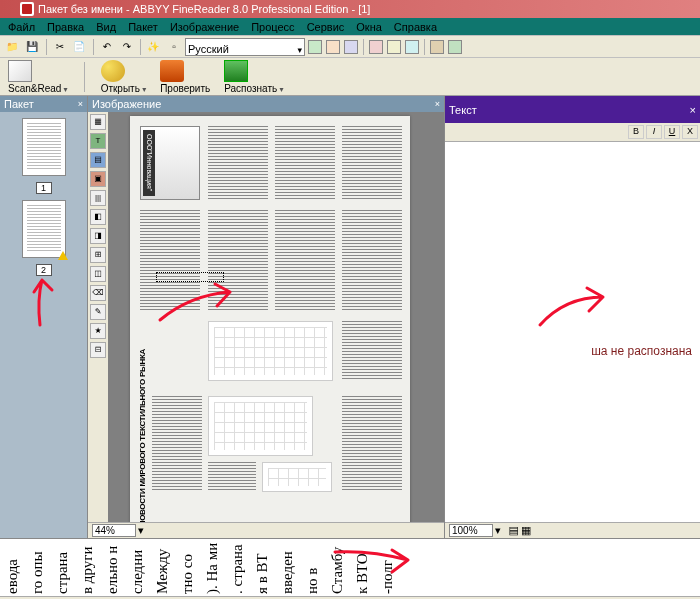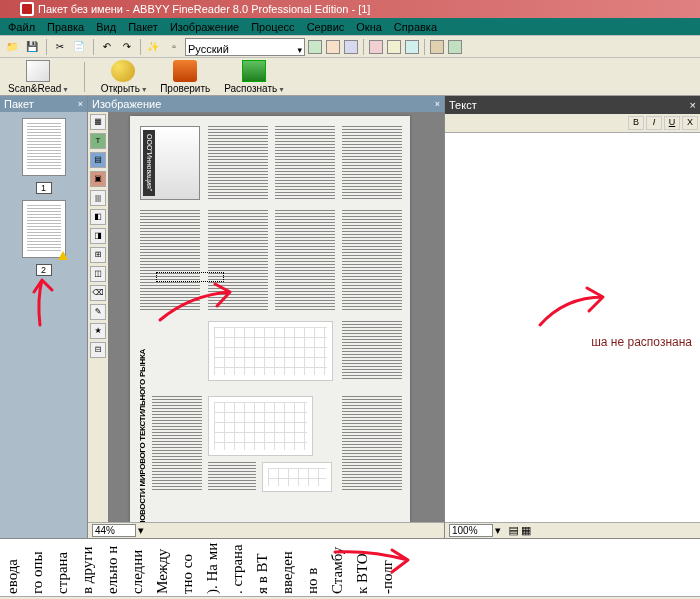--- a/index.html
+++ b/index.html
@@ -10,21 +10,21 @@
 .menubar{height:18px;background:#0f766e;display:flex;align-items:center;padding:0 2px;border-bottom:1px solid #c0c0c0}
 .menubar span{padding:0 6px;cursor:default}
 .toolbar1{height:22px;background:#ece9d8;display:flex;align-items:center;padding:0 4px;border-bottom:1px solid #c0c0c0;gap:2px}
 .tbtn{width:18px;height:18px;border:1px solid transparent;display:flex;align-items:center;justify-content:center;font-size:10px}
 .sep{width:1px;height:16px;background:#b0b0b0;margin:0 2px}
 .lang{width:120px;height:18px;border:1px solid #888;background:#fff;padding:0 2px;display:flex;align-items:flex-end;justify-content:space-between}
 .lang:after{content:"▾";font-size:9px}
 .sqbtn{width:14px;height:14px;border:1px solid #888;margin:0 1px}
 .c1{background:#c8e8c8}.c2{background:#f8e0c8}.c3{background:#d8d8f0}.c4{background:#f0d0d0}.c5{background:#f0f0d0}.c6{background:#d0f0f0}
 .toolbar2{height:38px;background:#ece9d8;display:flex;align-items:center;padding:2px 8px;gap:14px;border-bottom:1px solid #a0a0a0}
-.bigbtn{display:flex;flex-direction:column;align-items:center;gap:1px;cursor:default}
+.bigbtn{display:flex;flex-direction:column;gap:1px;cursor:default}
 .bigbtn .bicon{width:24px;height:22px;position:relative}
 .bigbtn .lbl{font-size:10px}
 .drop:after{content:" ▾";font-size:8px;color:#555}
 .ic-scan{background:linear-gradient(135deg,#fff,#ddd);border:1px solid #888}
 .ic-open{background:radial-gradient(circle at 30% 30%,#f8e060,#d0a020);border-radius:50%}
 .ic-recog{background:linear-gradient(#60c060,#208020);border:1px solid #0a0}
 .ic-check{background:linear-gradient(#f08030,#c04000);border-radius:3px}
 .ic-save{background:linear-gradient(#5080f0,#2040a0);border-radius:3px}
 .content{display:flex;height:442px}
 .panel-hdr{height:16px;background:#7a96ac;color:#fff;font-size:10px;padding:0 4px;display:flex;align-items:center;justify-content:space-between}
@@ -44,21 +44,21 @@
 .doc .col{position:absolute;background:repeating-linear-gradient(#888 0 1px,transparent 1px 3px)}
 .ad{position:absolute;left:10px;top:10px;width:60px;height:74px;background:linear-gradient(#fff,#ddd);border:1px solid #888}
 .ad .v{position:absolute;left:2px;top:3px;bottom:3px;width:12px;background:#333;color:#fff;writing-mode:vertical-rl;font-size:7px;text-align:center;display:flex;align-items:center;justify-content:center}
 .chart{position:absolute;background:#fff;border:1px solid #ccc}
 .chart:before{content:"";position:absolute;inset:5px;background:repeating-linear-gradient(90deg,#ddd 0 1px,transparent 1px 10px),repeating-linear-gradient(#ddd 0 1px,transparent 1px 10px)}
 .vtext{position:absolute;left:8px;bottom:10px;writing-mode:vertical-rl;transform:rotate(180deg);font-weight:bold;font-size:8px;letter-spacing:-0.3px}
 .sel{position:absolute;left:26px;top:156px;width:68px;height:10px;border:1px dotted #000}
 .zoom-bar{height:16px;background:#ece9d8;border-top:1px solid #aaa;display:flex;align-items:center;padding:0 4px;gap:2px;font-size:10px}
 .zoom-bar input{width:44px;height:13px;border:1px solid #888;font-size:10px;padding:0 2px}
 .txt-panel{flex:1;display:flex;flex-direction:column}
-.txt-hdr{height:18px;background:#404040;color:#fff;font-size:10px;padding:0 4px;display:flex;align-items:center;justify-content:space-between}
+.txt-hdr{height:27px;background:#4c1d95;color:#fff;font-size:10px;padding:0 4px;display:flex;align-items:center;justify-content:space-between}
 .txt-tools{width:100%;display:flex;justify-content:flex-end;background:#ece9d8;padding:2px;gap:2px;border-bottom:1px solid #aaa}
 .txt-tools .t{width:16px;height:14px;border:1px solid #ccc;font-size:9px;text-align:center}
 .txt-body{flex:1;background:#fff;position:relative}
 .notrec{position:absolute;right:8px;top:202px;color:#7f1d1d;font-size:12px}
 .bottom-strip{height:58px;background:#fff;border-top:1px solid #888;display:flex;overflow:hidden}
 .bottom-strip span{writing-mode:vertical-rl;transform:rotate(180deg);font-size:15px;padding:2px 0;margin:0 4px;font-family:"Times New Roman",serif;white-space:nowrap}
 .status{height:17px;background:#ece9d8;border-top:1px solid #aaa;display:flex;align-items:center;padding:0 4px;font-size:10px;gap:2px}
 .status input{width:44px;height:13px;border:1px solid #888;font-size:10px;padding:0 2px}
 .arrow{position:absolute;pointer-events:none}
 .arrow svg{overflow:visible}

